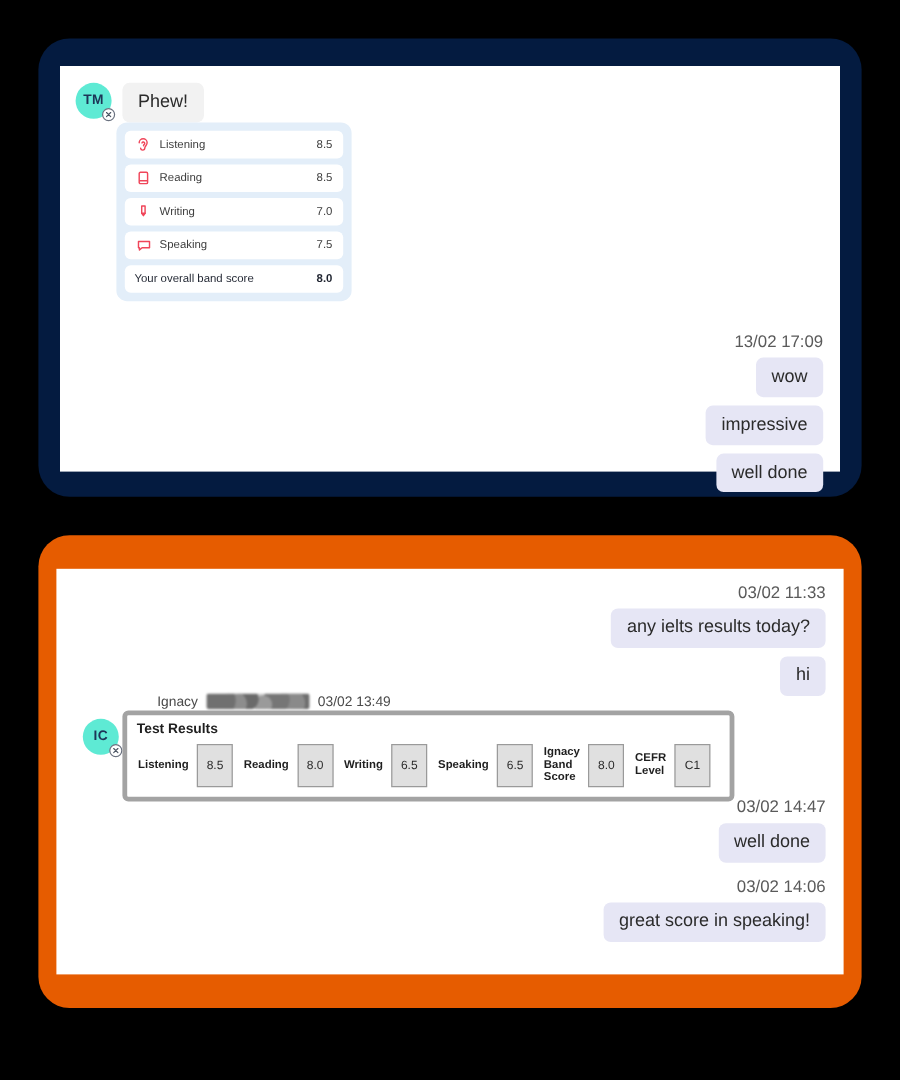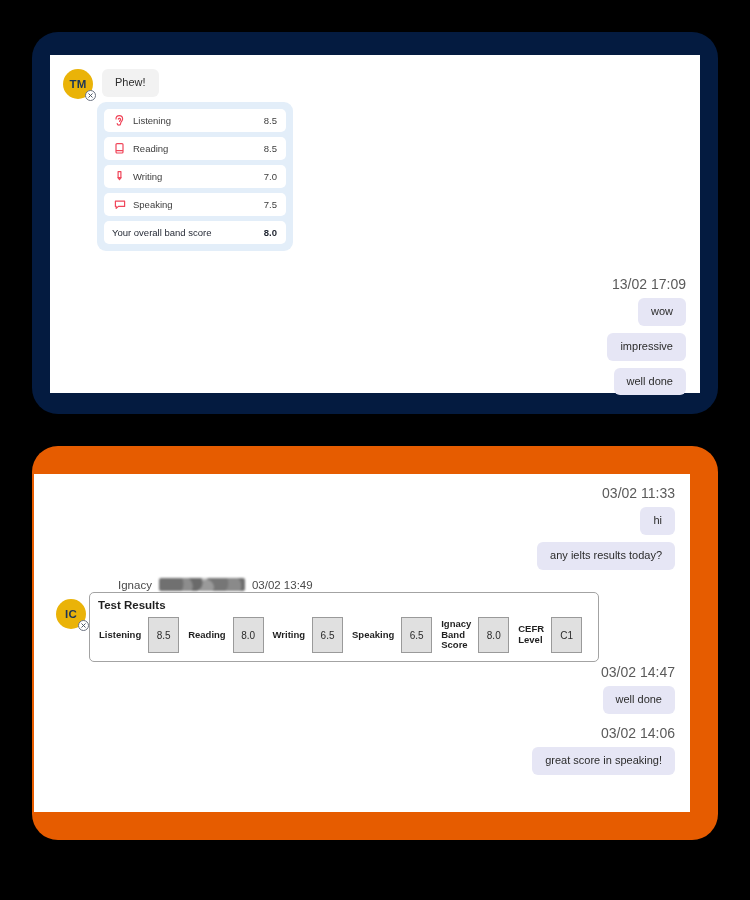--- a/index.html
+++ b/index.html
@@ -18,48 +18,48 @@
     overflow: hidden;
   }
   .panel-frame.navy  { left:32px; top:32px;  width:686px; height:382px; background:#041b40; }
   .panel-frame.orange{ left:32px; top:446px; width:686px; height:394px; background:#e65c00; }
 
   .chat-surface {
     position: absolute;
     background: #ffffff;
   }
   .panel-frame.navy  .chat-surface { left:18px; top:23px; width:650px; height:338px; }
-  .panel-frame.orange .chat-surface{ left:2px; top:28px; width:656px; height:338px;text-decoration:underline; }
+  .panel-frame.orange .chat-surface{ left:15px; top:28px; width:656px; height:338px;text-decoration:underline; }
 
   
   .msg-row { display:flex; align-items:flex-start; }
   .msg-row.out { justify-content:flex-end; }
 
   .bubble {
     border-radius: 6px;
     padding: 7px 13px;
-    font-size: 11px;
+    font-size: 15px;
     line-height: 1.25;
     color: #2b2b2b;
     white-space: nowrap;
   }
   .bubble.in  { background:#f2f2f2; }
   .bubble.out { background:#e6e6f5; }
 
   .ts {
     font-size: 14px;
     color: #5a5a5a;
     text-align: right;
   }
 
   
   .avatar-wrap { position:relative; width:30px; height:30px; flex:0 0 30px; }
   .avatar {
     width:30px; height:30px; border-radius:50%;
-    background:#eab308;
+    background:#5eead4;
     color:#1d3557;
     font-size:11.5px; font-weight:700;
     display:flex; align-items:center; justify-content:center;
     letter-spacing:.3px;
   }
   .avatar-badge {
     position:absolute; right:-3px; bottom:-2px;
     width:11px; height:11px; border-radius:50%;
     background:#ffffff; border:1px solid #6b7280;
     display:flex; align-items:center; justify-content:center;
@@ -125,21 +125,21 @@
     filter: blur(1.1px);
     vertical-align:middle;
   }
 
   .results-avatar { position:absolute; left:22px; top:125px; }
 
   .results-card {
     position:absolute; left:55px; top:118px;
     width:510px;
     background:#ffffff;
-    border:1px solid #a3a3a3;
+    border:4px solid #a3a3a3;
     border-radius:5px;
     padding:6px 8px 8px 8px;
   }
   .results-title { font-size:11.5px; font-weight:700; color:#1f1f1f; margin-bottom:6px; }
   .results-row { display:flex; align-items:center; gap:0; }
   .rcell-label {
     font-size:9.5px; font-weight:700; color:#1f1f1f;
     padding:0 7px 0 1px;
     line-height:1.12;
     white-space:pre-line;
@@ -245,24 +245,24 @@
 
     </div>
   </div>
 
   <div class="panel-frame orange">
     <div class="chat-surface">
 
       <div class="bot-block bot-top">
         <div class="ts">03/02 11:33</div>
         <div class="msg-row out">
+          <div class="bubble out">any ielts results today?</div>
+        </div>
+        <div class="msg-row out">
           <div class="bubble out">hi</div>
-        </div>
-        <div class="msg-row out">
-          <div class="bubble out">any ielts results today?</div>
         </div>
       </div>
 
       <div class="name-line">
         <span>Ignacy</span>
         <span class="blur-name"></span>
         <span>03/02 13:49</span>
       </div>
 
       <div class="results-avatar avatar-wrap">

